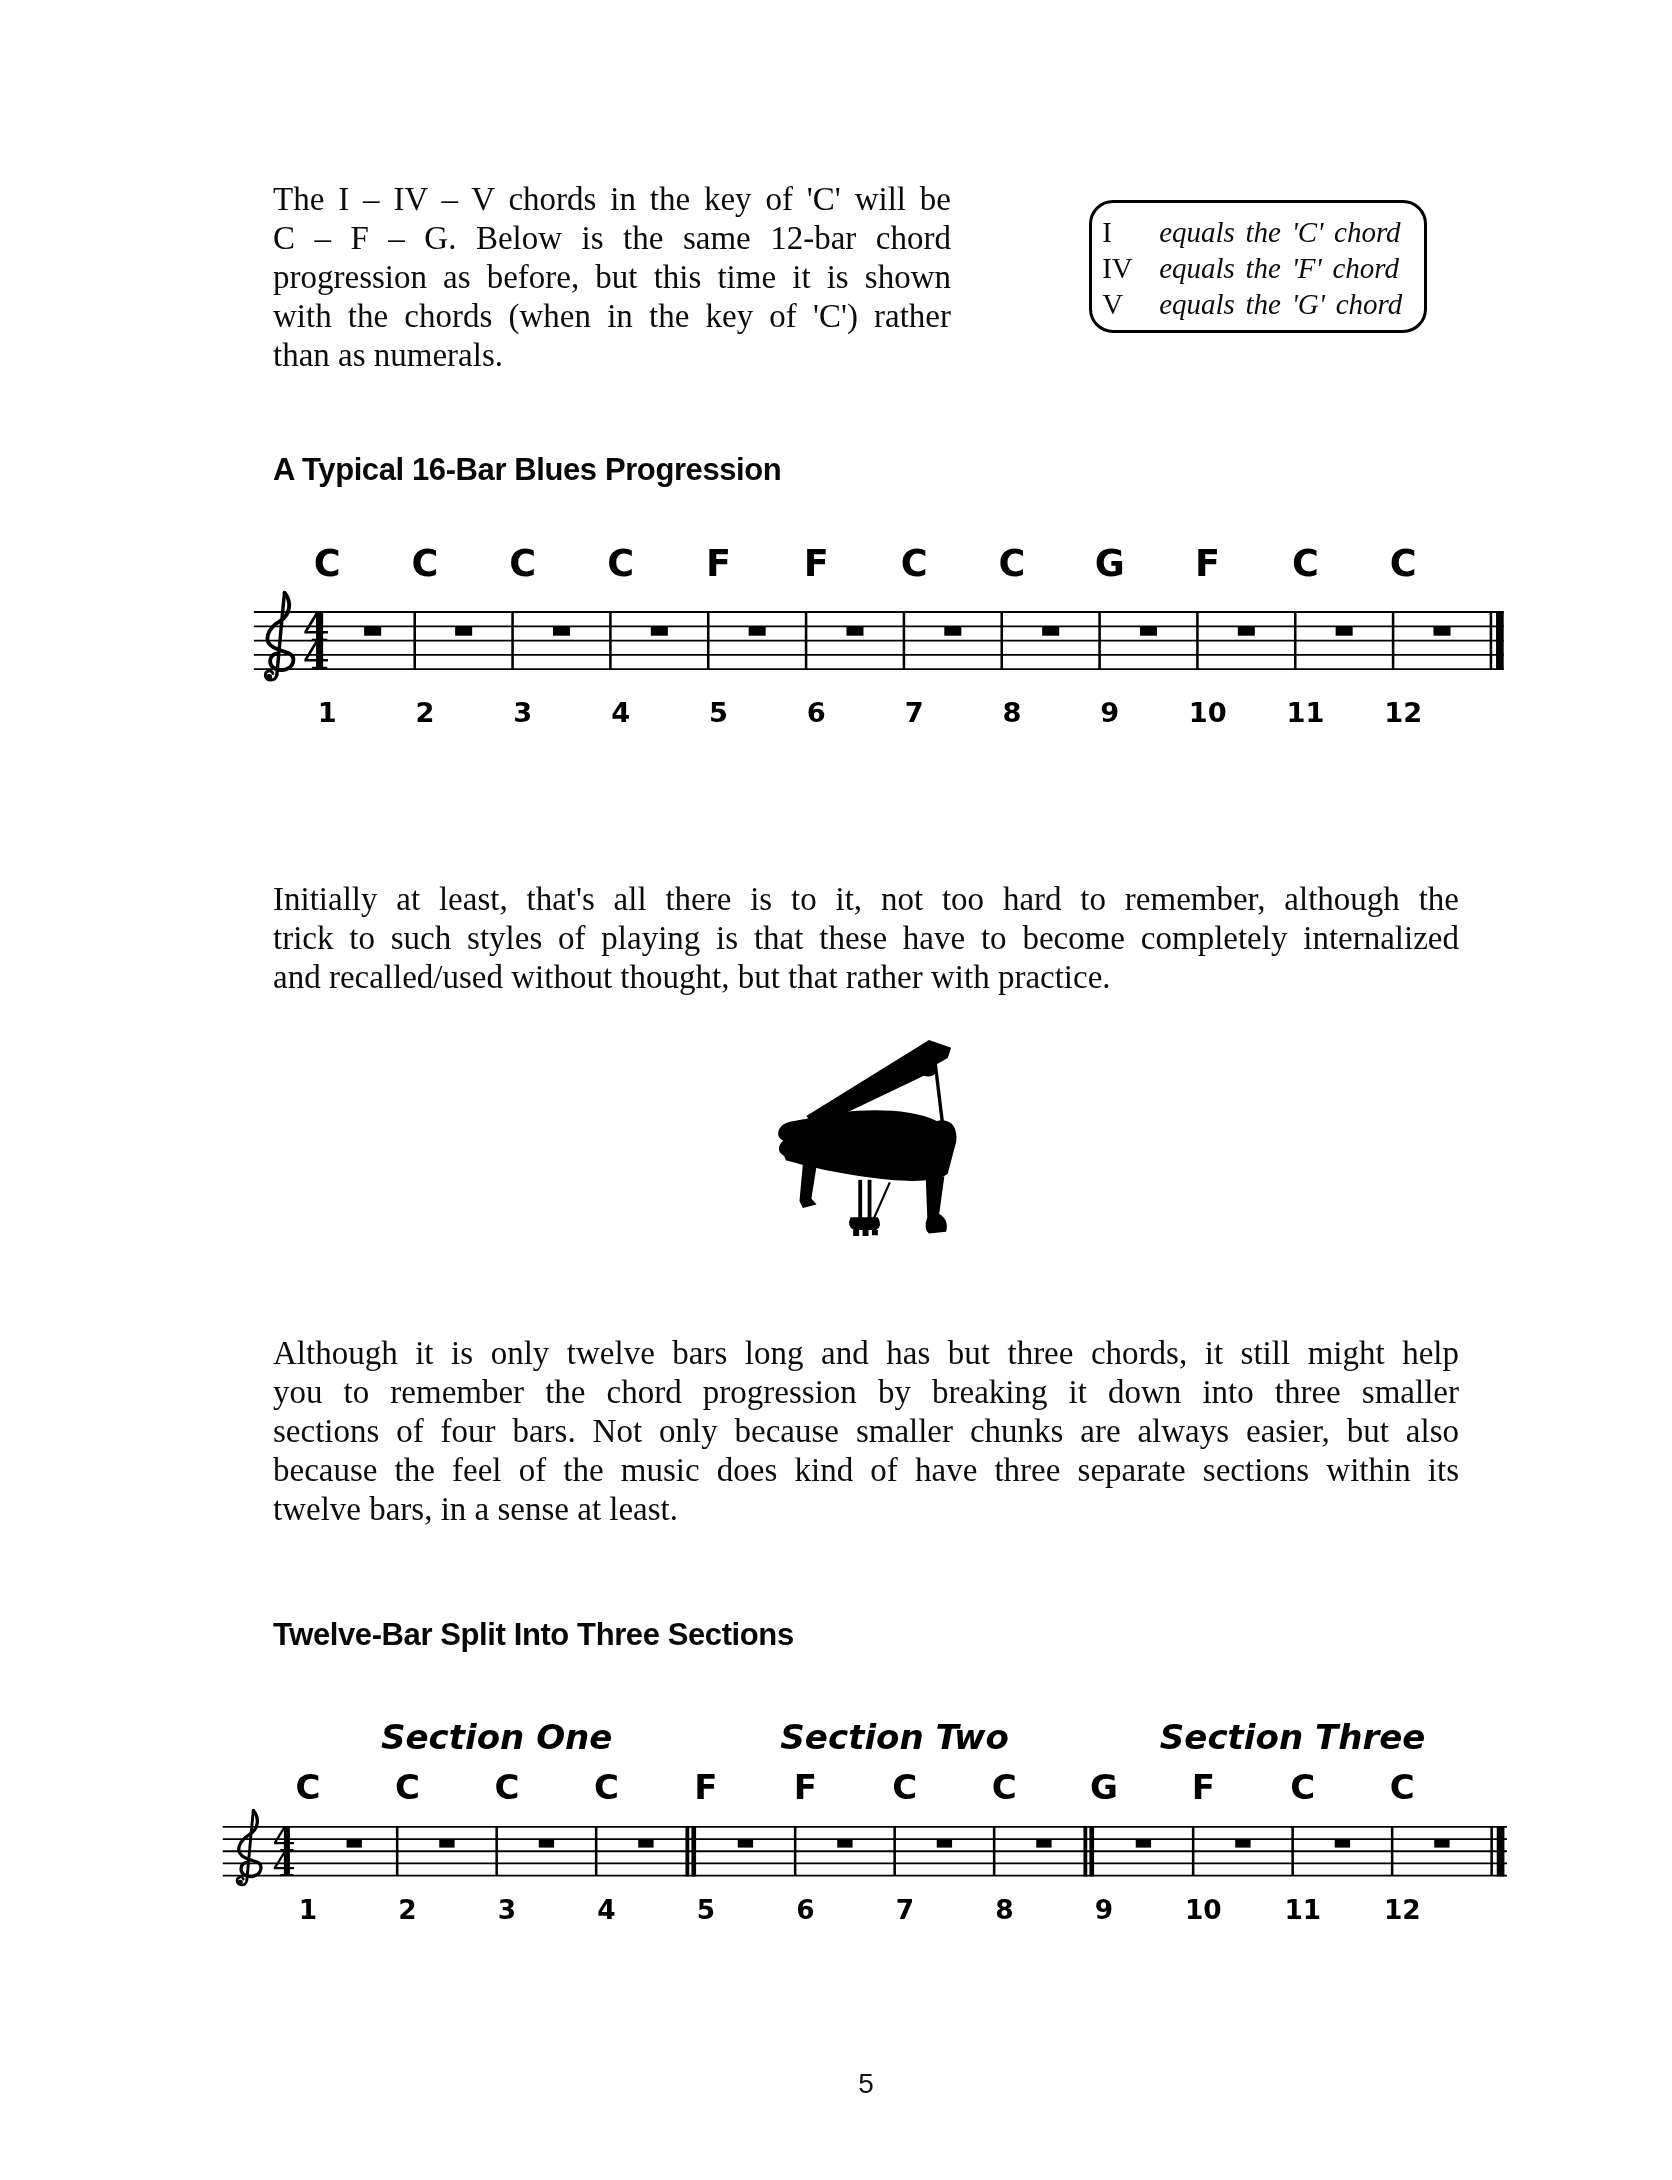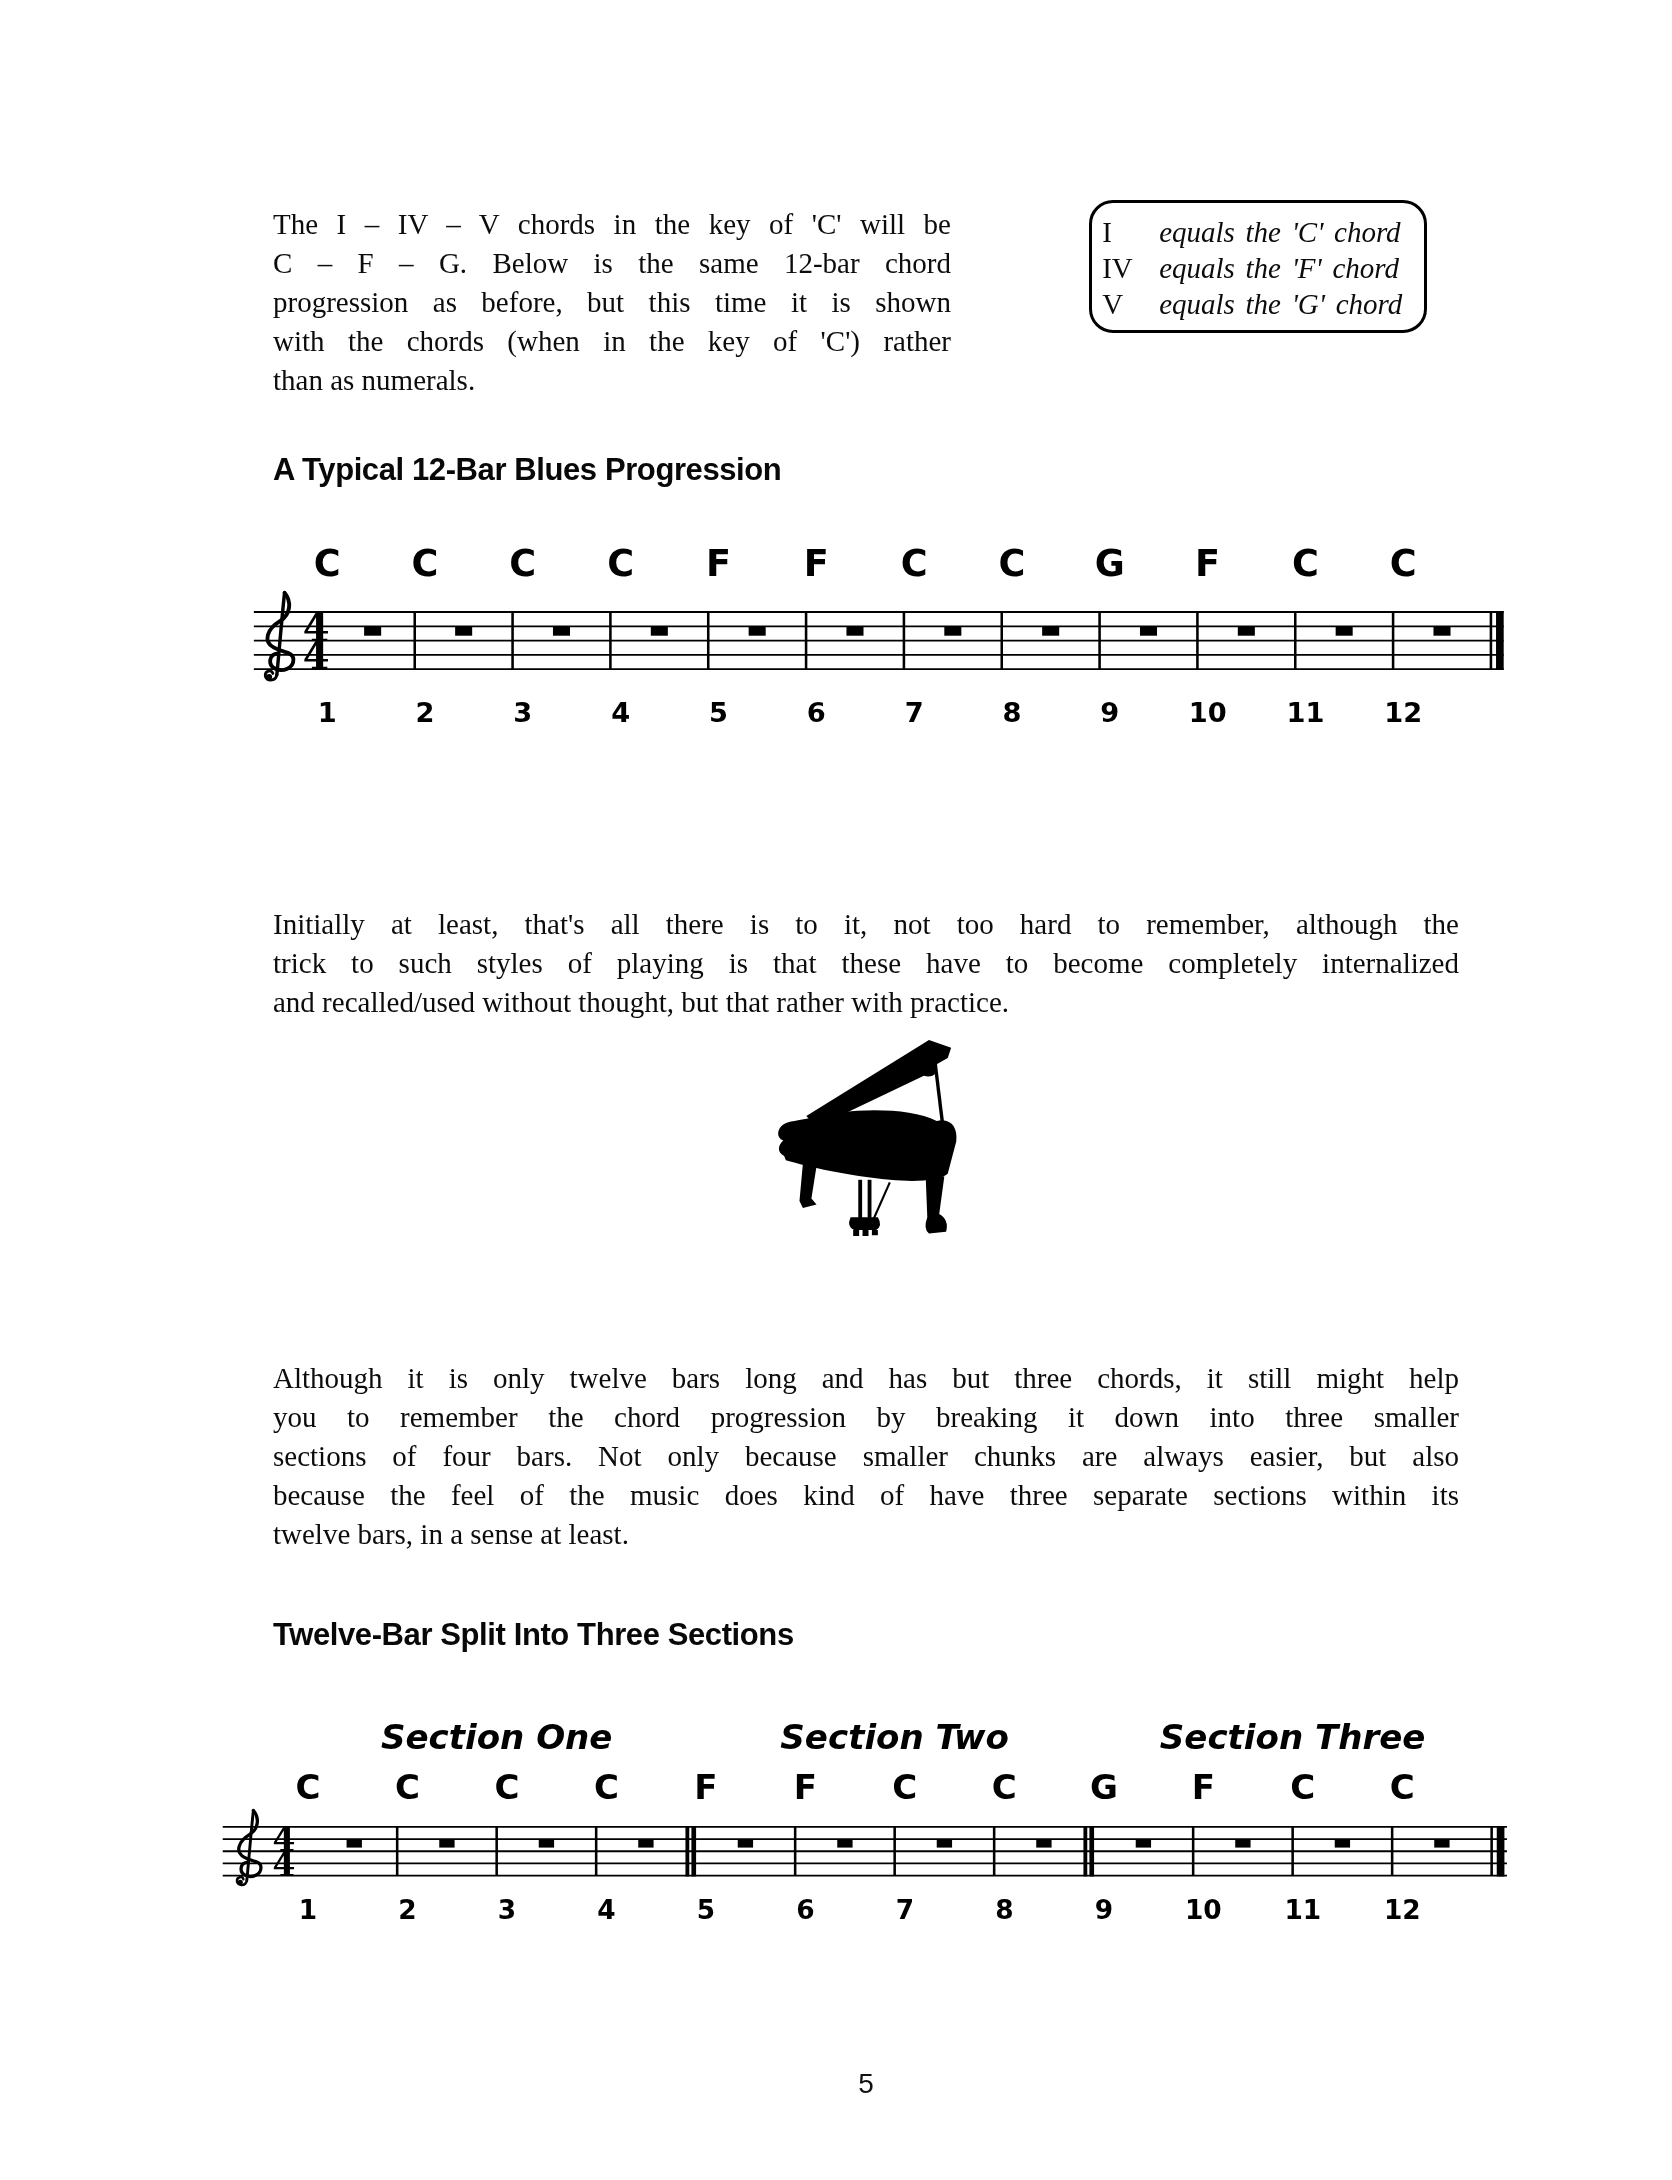--- a/index.html
+++ b/index.html
@@ -1,18 +1,18 @@
 <!DOCTYPE html>
 <html style="font-size:13.6px"><head>
 <meta charset="utf-8">
 <style>
   html,body{margin:0;padding:0;background:#e8e8e8;}
   .page{position:relative;width:1673px;height:2181px;background:#ffffff;overflow:hidden;
         font-family:"Liberation Serif", serif;color:#0c0c0c;}
-  .para{position:absolute;font-size:29px;line-height:39px;margin-top:25px;}
+  .para{position:absolute;font-size:33px;line-height:39px;}
   .jline{text-align:justify;text-align-last:justify;}
   .jline.last{text-align-last:left;}
   .p1{left:273px;top:180px;width:678px;}
   .p2{left:273px;top:880px;width:1186px;}
   .p3{left:273px;top:1334px;width:1186px;}
   .legend{position:absolute;left:1089px;top:200px;width:338px;height:133px;box-sizing:border-box;
           border:3px solid #000;border-radius:24px;padding:11px 6.8px 0 10.2px;}
   .lrow{display:grid;grid-template-columns:57px 1fr;font-size:29px;line-height:36px;}
   .ltxt{word-spacing:3.4px;font-style:italic;}
   .h{position:absolute;font-family:"Liberation Sans", sans-serif;font-weight:bold;
@@ -47,21 +47,21 @@
     <div class="lrow">
       <span class="lnum">IV</span>
       <span class="ltxt">equals the 'F' chord</span>
     </div>
     <div class="lrow">
       <span class="lnum">V</span>
       <span class="ltxt">equals the 'G' chord</span>
     </div>
   </div>
 
-  <div class="h h1">A Typical 12-Bar Blues Progression</div>
+  <div class="h h1">A Typical 16-Bar Blues Progression</div>
 
   <svg id="staff1" class="staffsvg" viewBox="270 618 1520 250">
       <line x1="298" x2="1765" y1="719" y2="719" stroke="#000000" stroke-width="2.2"></line>
       <line x1="298" x2="1765" y1="735.75" y2="735.75" stroke="#000000" stroke-width="2.2"></line>
       <line x1="298" x2="1765" y1="752.5" y2="752.5" stroke="#000000" stroke-width="2.2"></line>
       <line x1="298" x2="1765" y1="769.25" y2="769.25" stroke="#000000" stroke-width="2.2"></line>
       <line x1="298" x2="1765" y1="786" y2="786" stroke="#000000" stroke-width="2.2"></line>
       <g transform="translate(327 719) scale(16.75)" fill="none" stroke="#000000" stroke-linecap="round">
         <path d="M0.42,-1.35 C0.95,-0.72 0.82,0.18 0.12,0.62 C-0.82,1.2 -1.1,2.05 -0.35,2.48 C0.35,2.88 1.02,2.78 1.04,3.3 C1.06,3.95 0.3,4.22 -0.22,3.98 C-0.78,3.72 -0.7,2.95 -0.02,2.9" stroke-width="0.27"></path>
         <path d="M0.42,-1.35 C0.25,0.2 0.08,2.3 -0.12,4.4" stroke-width="0.24"></path>

